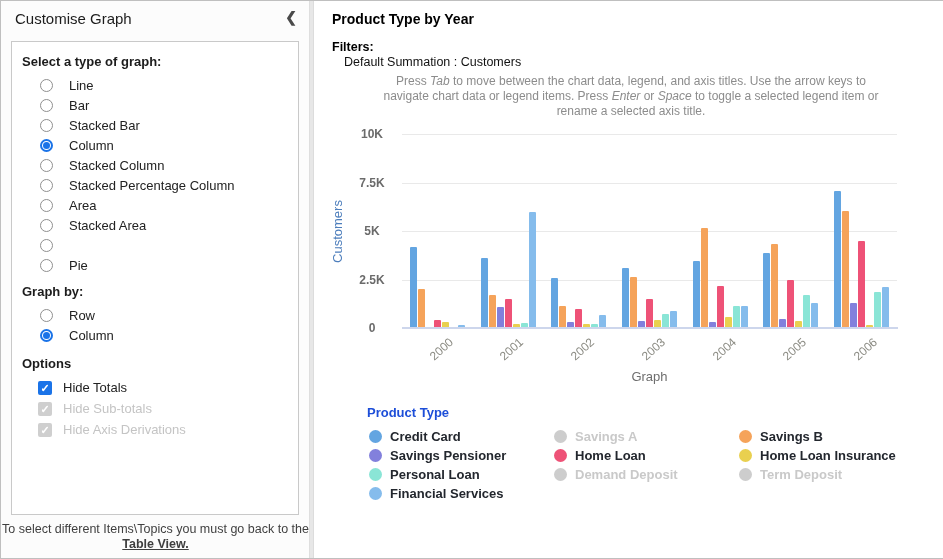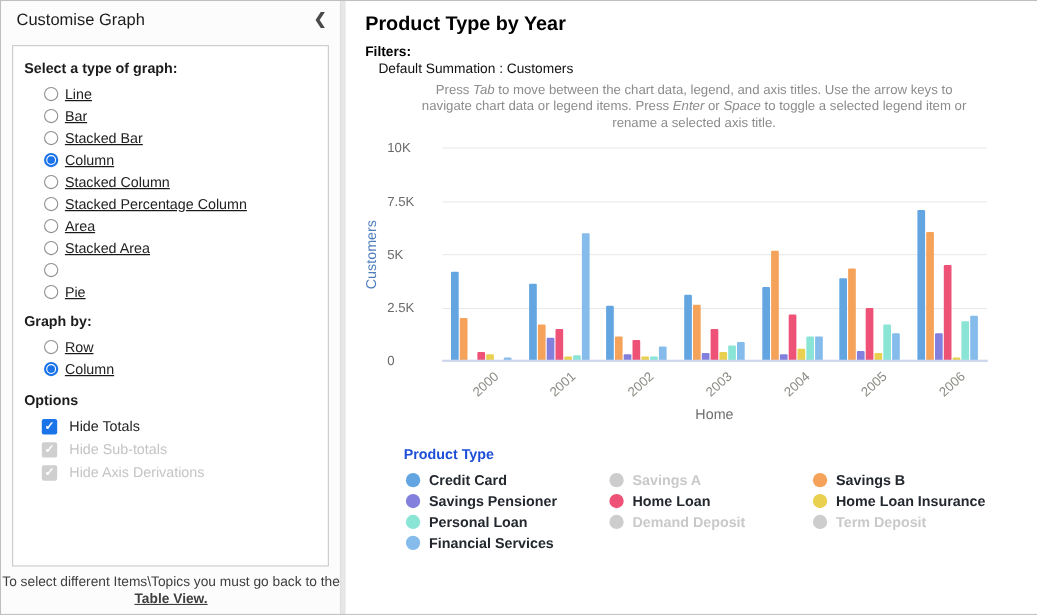--- a/index.html
+++ b/index.html
@@ -7,46 +7,46 @@
   body { font-family:"Liberation Sans", sans-serif; background:#e7e7e7; position:relative; }
   #app { position:absolute; left:0; top:0; width:943px; height:559px; border:1px solid #bfbfbf; background:#e7e7e7; }
 
   
   #left-panel { position:absolute; left:0; top:0; width:309px; height:557px; background:#fcfcfc; border-right:1px solid #dedede; }
   .lp-header { position:absolute; left:0; top:0; width:100%; height:34px;text-align:center; }
   .lp-title { position:absolute; left:14px; top:9px; font-size:15px; color:#1c1c1c; }
   .lp-collapse { position:absolute; right:12px; top:8px; font-size:14px; font-weight:bold; color:#4a4a4a; cursor:pointer; }
   .lp-box { position:absolute; left:10px; top:40px; width:288px; height:474px; background:#ffffff; border:1px solid #c9c9c9; padding:12px 10px; overflow:hidden; }
   .section-label { font-size:13px; font-weight:bold; color:#1c1c1c; margin-bottom:6px; }
-  .radio-row { display:flex; align-items:center; gap:6px; height:20px; margin-left:18px; cursor:pointer;text-decoration:underline; }
+  .radio-row { display:flex; align-items:center; gap:16px; height:20px; margin-left:18px; cursor:pointer; }
   .radio { width:13px; height:13px; border:1.5px solid #8f8f8f; border-radius:50%; background:#fff; flex:0 0 auto; position:relative; }
   .radio.checked { border:2px solid #1a73e8; }
   .radio.checked::after { content:""; position:absolute; left:50%; top:50%; width:7px; height:7px; margin:-3.5px 0 0 -3.5px; border-radius:50%; background:#1a73e8; }
   .radio-label { font-size:13px; color:#222; }
   .mt8 { margin-top:9px; }
   .check-row { display:flex; align-items:center; gap:11px; height:21px; margin-left:16px; cursor:pointer; }
   .checkbox { width:14px; height:14px; border-radius:2px; background:#1a73e8; color:#fff; font-size:11px; line-height:14px; text-align:center; font-weight:bold; flex:0 0 auto; }
   .check-row.disabled .checkbox { background:#cfcfcf; }
   .check-label { font-size:13px; color:#222; }
   .check-row.disabled .check-label { color:#c4c4c4; }
   .lp-footer { position:absolute; left:0; top:521px; width:309px; text-align:center; font-size:12.5px; color:#3f3f3f; line-height:15px; }
   .lp-footer a { display:inline-block; font-weight:bold; color:#3f3f3f; text-decoration:underline; cursor:pointer; }
 
   
   #main-panel { position:absolute; left:312px; top:0; width:630px; height:557px; background:#ffffff; border-left:1px solid #dcdcdc; }
-  .main-title { position:absolute; left:18px; top:10px; font-size:18px; font-weight:bold; color:#000; }
+  .main-title { position:absolute; left:18px; top:10px; font-size:14px; font-weight:bold; color:#000; }
   .filters-label { position:absolute; left:18px; top:39px; font-size:12.5px; font-weight:bold; color:#000; }
   .filters-value { position:absolute; left:30px; top:54px; font-size:12.5px; color:#111; }
   .instructions { position:absolute; left:58px; top:73px; width:518px; text-align:center; font-size:12px; line-height:15px; color:#8c8c8c; }
 
   
   #plot { position:absolute; left:88px; top:133px; width:495px; height:194px; }
   .gridline { position:absolute; left:0; width:100%; height:1px; background:#e9e9e9; }
   .axis-x { position:absolute; left:88px; top:326px; width:496px; height:2px; background:#cdd6ec; }
-  .ytick { position:absolute; left:38px; width:40px; text-align:left; font-size:12px; color:#6b6b6b; }
+  .ytick { position:absolute; left:38px; width:40px; text-align:center; font-size:12px; color:#6b6b6b;font-weight:bold; }
   .ylabel-wrap { position:absolute; left:12px; top:133px; width:22px; height:194px; display:flex; align-items:center; justify-content:center; }
   .ylabel-wrap span { transform:rotate(-90deg); white-space:nowrap; font-size:13px; color:#4d7ebc; cursor:pointer; }
   .bar-group { position:absolute; bottom:0; display:flex; align-items:flex-end; justify-content:center; gap:1px; height:100%; }
   .bar { width:7px; border-radius:1px 1px 0 0; }
   .xtick { position:absolute; top:334px; font-size:12px; color:#8b8b83; transform:rotate(-42deg); transform-origin:100% 0; white-space:nowrap; }
   .xlabel { position:absolute; left:88px; top:368px; width:495px; text-align:center; font-size:13px; color:#6e6e6e; cursor:pointer; }
 
   
   .legend-title { position:absolute; left:53px; top:404px; font-size:13px; font-weight:bold; color:#1d4ed8; }
   #legend { position:absolute; left:55px; top:428px; display:grid; grid-template-columns:185px 185px 205px; row-gap:5px; }
@@ -229,21 +229,21 @@
     <div class="axis-x"></div>
     <div id="xticks">
         <span class="xtick" style="right: 496.643px;">2000</span>
         <span class="xtick" style="right: 425.929px;">2001</span>
         <span class="xtick" style="right: 355.214px;">2002</span>
         <span class="xtick" style="right: 284.5px;">2003</span>
         <span class="xtick" style="right: 213.786px;">2004</span>
         <span class="xtick" style="right: 143.071px;">2005</span>
         <span class="xtick" style="right: 72.3571px;">2006</span>
       </div>
-    <div class="xlabel">Home</div>
+    <div class="xlabel">Graph</div>
 
     <div class="legend-title">Product Type</div>
     <div id="legend">
         <div class="legend-item">
           <span class="legend-dot" style="background: rgb(99, 165, 225);"></span>
           <span class="legend-name">Credit Card</span>
         </div>
         <div class="legend-item disabled">
           <span class="legend-dot" style="background: rgb(205, 205, 205);"></span>
           <span class="legend-name">Savings A</span>

